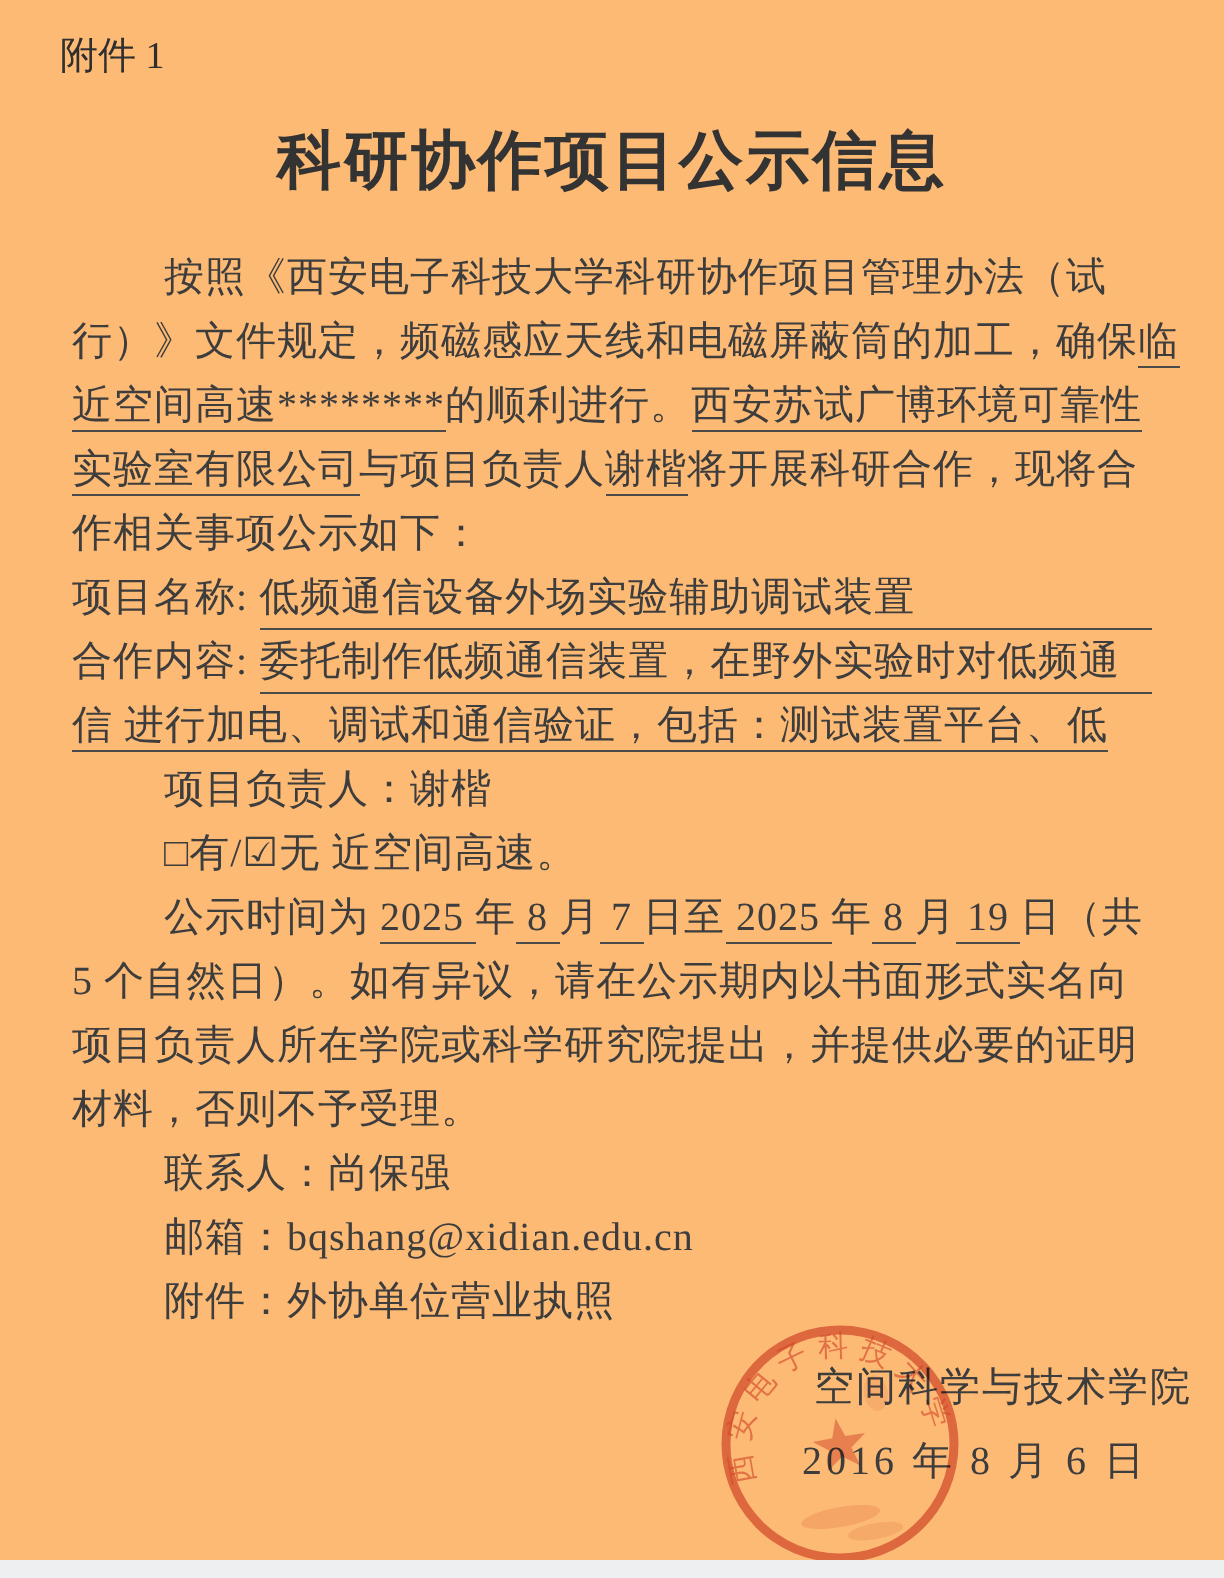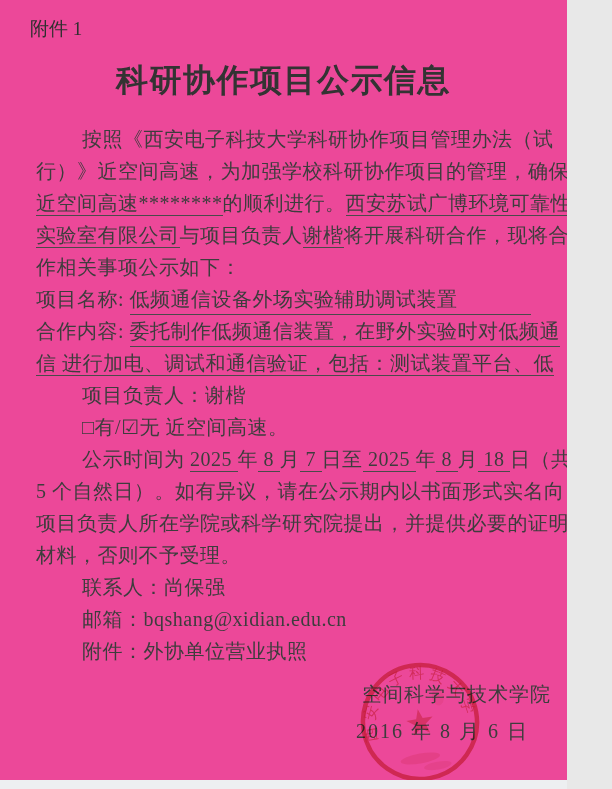--- a/index.html
+++ b/index.html
@@ -1,19 +1,19 @@
 <!DOCTYPE html>
 <html><head>
 <meta charset="utf-8">
 <style>
   html,body{margin:0;padding:0;background:#e8e8e8;}
   .page{
     position:relative;
-    width:567px;height:789px;
-    background:#ec4899;
+    width:612px;height:789px;
+    background:#fdba74;
     overflow:hidden;
     font-family:"Liberation Serif","DejaVu Serif",serif;
     color:#3d3d3d;
     box-sizing:border-box;
     padding-top:16px;
   }
   .attachment{
     margin-left:30px;
     font-size:19px;
     line-height:26px;
@@ -75,41 +75,41 @@
 <body>
 
 <div class="page">
 
   <div class="attachment">附件 1</div>
 
   <div class="doc-title">科研协作项目公示信息</div>
 
   <div class="doc-body">
     <div class="line indent"><span>按照《西安电子科技大学科研协作项目管理办法（试</span></div>
-    <div class="line"><span>行）》近空间高速，为加强学校科研协作项目的管理，确保</span><span class="u">临</span></div>
+    <div class="line"><span>行）》文件规定，频磁感应天线和电磁屏蔽筒的加工，确保</span><span class="u">临</span></div>
     <div class="line"><span class="u">近空间高速********</span><span>的顺利进行。</span><span class="u">西安苏试广博环境可靠性</span></div>
     <div class="line"><span class="u">实验室有限公司</span><span>与项目负责人</span><span class="u">谢楷</span><span>将开展科研合作，现将合</span></div>
     <div class="line"><span>作相关事项公示如下：</span></div>
 
     <div class="line field">
       <span class="flabel">项目名称: </span>
       <span class="fvalue">低频通信设备外场实验辅助调试装置</span>
     </div>
 
     <div class="line field">
       <span class="flabel">合作内容: </span>
       <span class="fvalue">委托制作低频通信装置，在野外实验时对低频通</span>
     </div>
 
     <div class="line"><span class="u">信 进行加电、调试和通信验证，包括：测试装置平台、低</span></div>
     <div class="line indent"><span>项目负责人：谢楷</span></div>
 
     <div class="line indent"><span>□</span><span>有/</span><span>☑</span><span>无</span><span> 近空间高速。</span></div>
 
-    <div class="line indent"><span>公示时间为 </span><span class="u">2025 </span><span>年</span><span class="u"> 8 </span><span>月</span><span class="u"> 7 </span><span>日至</span><span class="u"> 2025 </span><span>年</span><span class="u"> 8 </span><span>月</span><span class="u"> 18 </span><span>日（共</span></div>
+    <div class="line indent"><span>公示时间为 </span><span class="u">2025 </span><span>年</span><span class="u"> 8 </span><span>月</span><span class="u"> 7 </span><span>日至</span><span class="u"> 2025 </span><span>年</span><span class="u"> 8 </span><span>月</span><span class="u"> 19 </span><span>日（共</span></div>
     <div class="line"><span>5 个自然日）。如有异议，请在公示期内以书面形式实名向</span></div>
     <div class="line"><span>项目负责人所在学院或科学研究院提出，并提供必要的证明</span></div>
     <div class="line"><span>材料，否则不予受理。</span></div>
     <div class="line indent"><span>联系人：尚保强</span></div>
     <div class="line indent"><span>邮箱：bqshang@xidian.edu.cn</span></div>
     <div class="line indent"><span>附件：外协单位营业执照</span></div>
   </div>
 
   <div class="footer-org">空间科学与技术学院</div>
   <div class="footer-date">2016 年 8 月 6 日</div>

